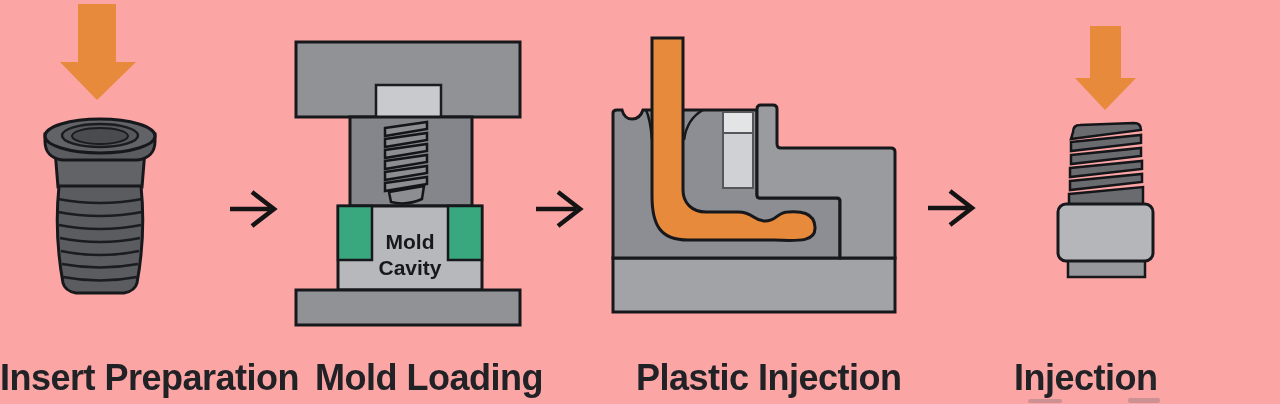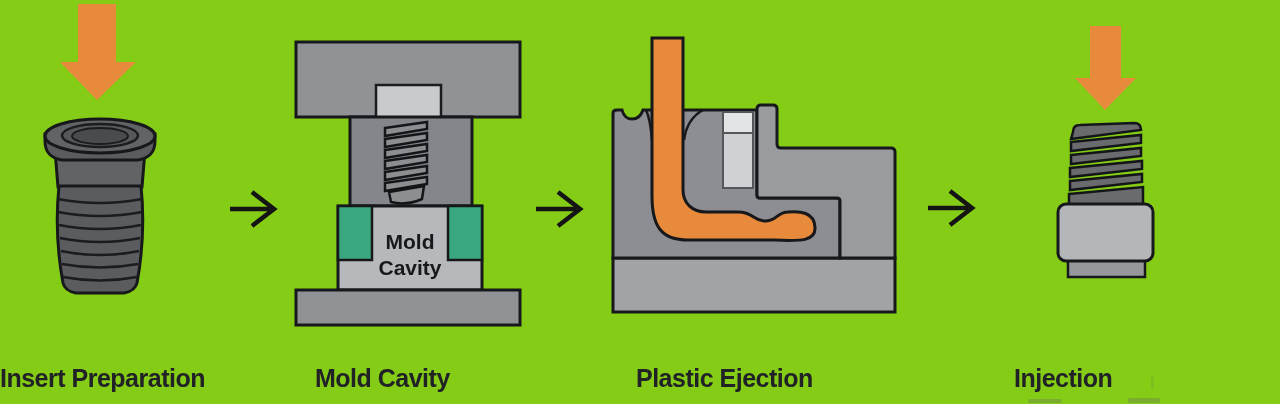--- a/index.html
+++ b/index.html
@@ -1,24 +1,24 @@
 <!DOCTYPE html>
 <html><head>
 <meta charset="utf-8">
 <style>
   html,body{margin:0;padding:0;background:#ffffff;}
   #stage{
-    position:relative;width:1280px;height:404px;background:#84cc16;overflow:hidden;
+    position:relative;width:1280px;height:404px;background:#fca5a5;overflow:hidden;
     font-family:"Liberation Sans",sans-serif;
   }
   .panel-svg{position:absolute;}
   .step-label{
     position:absolute;top:358px;height:42px;
-    font-size:25px;font-weight:700;color:#212226;letter-spacing:-0.5px;
-    text-align:left;white-space:nowrap;line-height:40px;
+    font-size:36px;font-weight:700;color:#212226;letter-spacing:-0.5px;
+    text-align:right;white-space:nowrap;line-height:40px;
   }
   .lbl-1{left:0px;width:272px;}
   .lbl-2{left:315px;width:220px;}
   .lbl-3{left:636px;width:232px;}
   .lbl-4{left:1014px;width:140px;}
   .artifact{position:absolute;background:rgba(100,101,106,0.30);border-radius:2px;}
   .art-tick{left:1151px;top:376px;width:3px;height:13px;opacity:.45;}
   .art-smudge-a{left:1028px;top:399px;width:34px;height:4px;}
   .art-smudge-b{left:1128px;top:398px;width:32px;height:5px;}
 </style>
@@ -134,21 +134,21 @@
       <path d="M1070,168 L1142,161 L1142,169 L1070,177 Z"></path>
       <path d="M1070,181 L1142,174 L1142,182 L1070,190 Z"></path>
       <path d="M1069,194 L1143,187 L1143,206 L1069,206 Z"></path>
     </g>
 
     <rect x="1068" y="258" width="77" height="19" fill="#97989C" stroke="#17181B" stroke-width="2.5"></rect>
     <rect x="1058" y="204" width="95" height="57" rx="8" fill="#B5B6BA" stroke="#17181B" stroke-width="3"></rect>
   </svg>
 
   <div class="step-label lbl-1">Insert Preparation</div>
-  <div class="step-label lbl-2">Mold Cavity</div>
-  <div class="step-label lbl-3">Plastic Ejection</div>
+  <div class="step-label lbl-2">Mold Loading</div>
+  <div class="step-label lbl-3">Plastic Injection</div>
   <div class="step-label lbl-4">Injection</div>
 
   <div class="artifact art-tick"></div>
   <div class="artifact art-smudge-a"></div>
   <div class="artifact art-smudge-b"></div>
 
 </div>
 
 </body></html>

